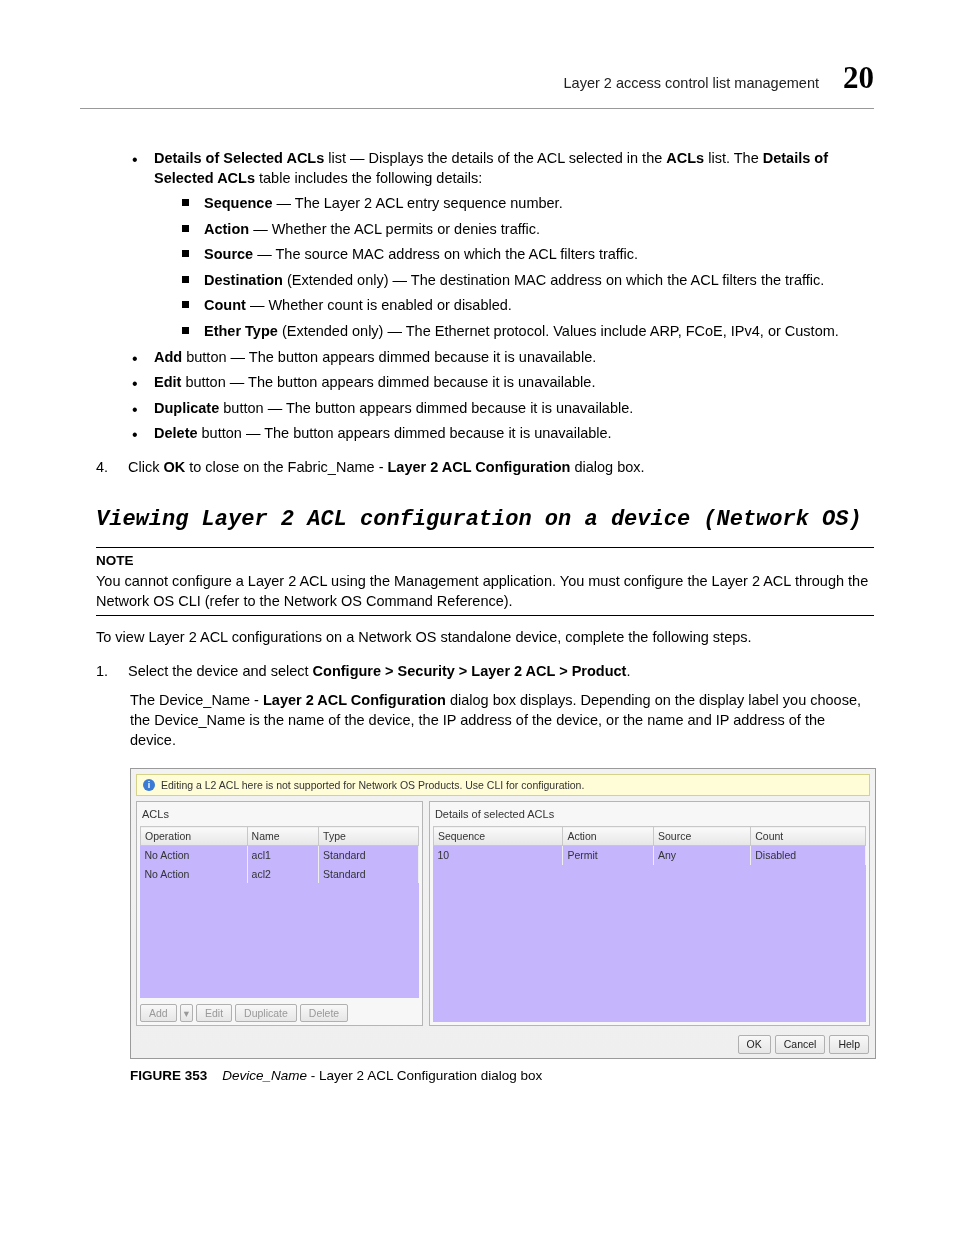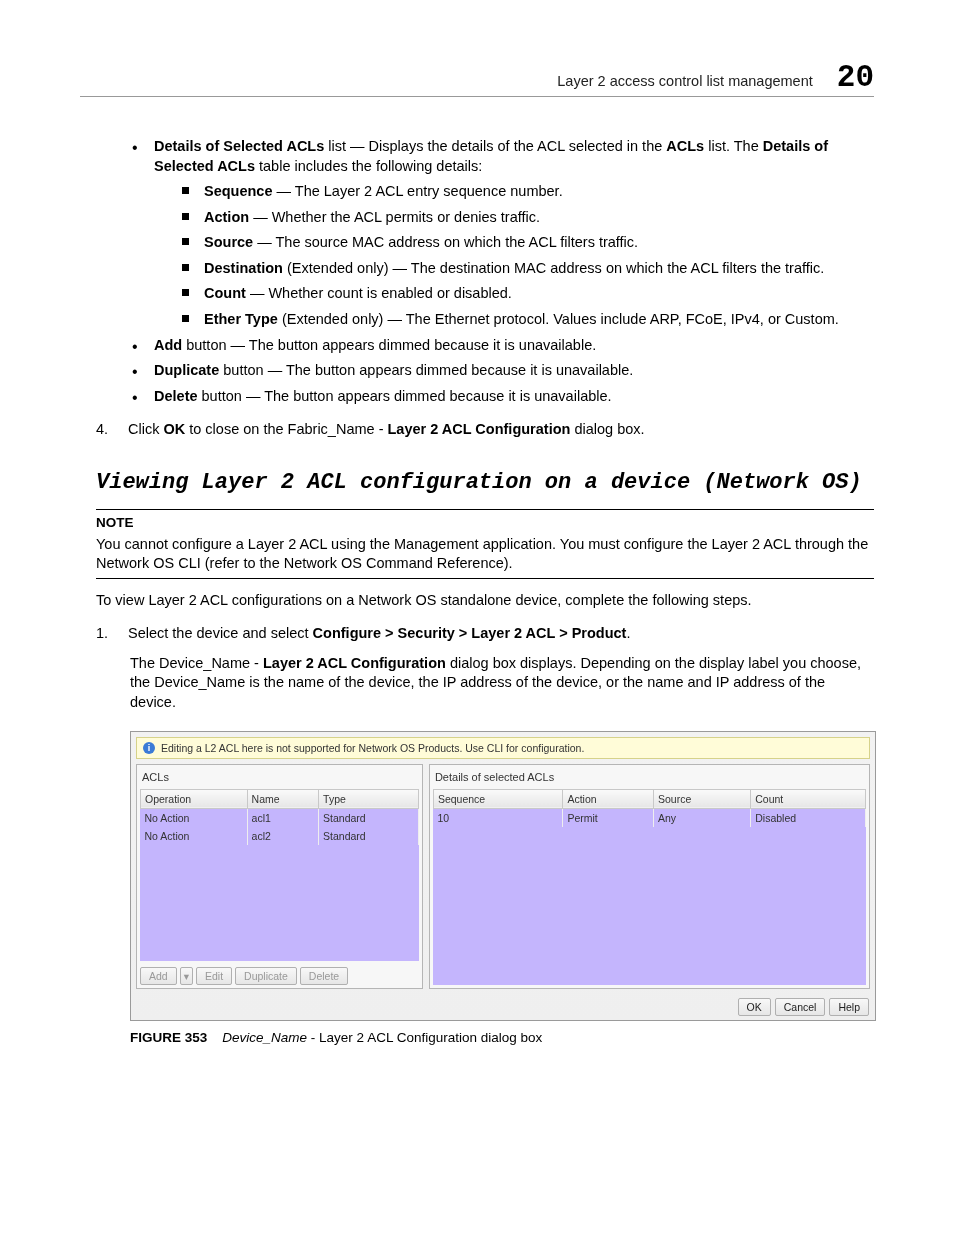--- a/index.html
+++ b/index.html
@@ -14,28 +14,28 @@
   .page {
     box-sizing: border-box;
     width: 954px;
     padding: 60px 80px 80px 80px;
   }
   .header-row {
     display: flex;
     justify-content: flex-end;
     align-items: baseline;
     gap: 24px;
-    margin-bottom: 1px;
+    margin-bottom: 12px;
   }
   .header-sec {
     font-size: 14.5px;
     color: #222;
   }
   .chapter-num {
-    font-family: Liberation Mono, monospace;
+    font-family: Liberation Serif, serif;
     font-size: 31px;
     font-weight: 600;
   }
   .header-rule {
     border: none;
     border-top: 1px solid #999;
     margin: 0 0 40px 0;
   }
   .content {
     margin-left: 50px;
@@ -172,20 +172,21 @@
         <ul class="square">
           <li><span class="b">Sequence</span><span> — The Layer 2 ACL entry sequence number.</span></li>
           <li><span class="b">Action</span><span> — Whether the ACL permits or denies traffic.</span></li>
           <li><span class="b">Source</span><span> — The source MAC address on which the ACL filters traffic.</span></li>
           <li><span class="b">Destination</span><span> (Extended only) — The destination MAC address on which the ACL filters the traffic.</span></li>
           <li><span class="b">Count</span><span> — Whether count is enabled or disabled.</span></li>
           <li><span class="b">Ether Type</span><span> (Extended only) — The Ethernet protocol. Values include ARP, FCoE, IPv4, or Custom.</span></li>
         </ul>
       </li>
       <li><span class="b">Add</span><span> button — The button appears dimmed because it is unavailable.</span></li>
+      <li><span class="b">Edit</span><span> button — The button appears dimmed because it is unavailable.</span></li>
       <li><span class="b">Duplicate</span><span> button — The button appears dimmed because it is unavailable.</span></li>
       <li><span class="b">Delete</span><span> button — The button appears dimmed because it is unavailable.</span></li>
     </ul>
 
     <div class="step-row" style="margin-left:-34px;">
       <div class="step-num">4.</div>
       <div class="step-body">
         <span>Click </span><span class="b">OK</span><span> to close on the </span><span class="italic">Fabric_Name</span><span> - </span><span class="b">Layer 2 ACL Configuration</span><span> dialog box.</span>
       </div>
     </div>

